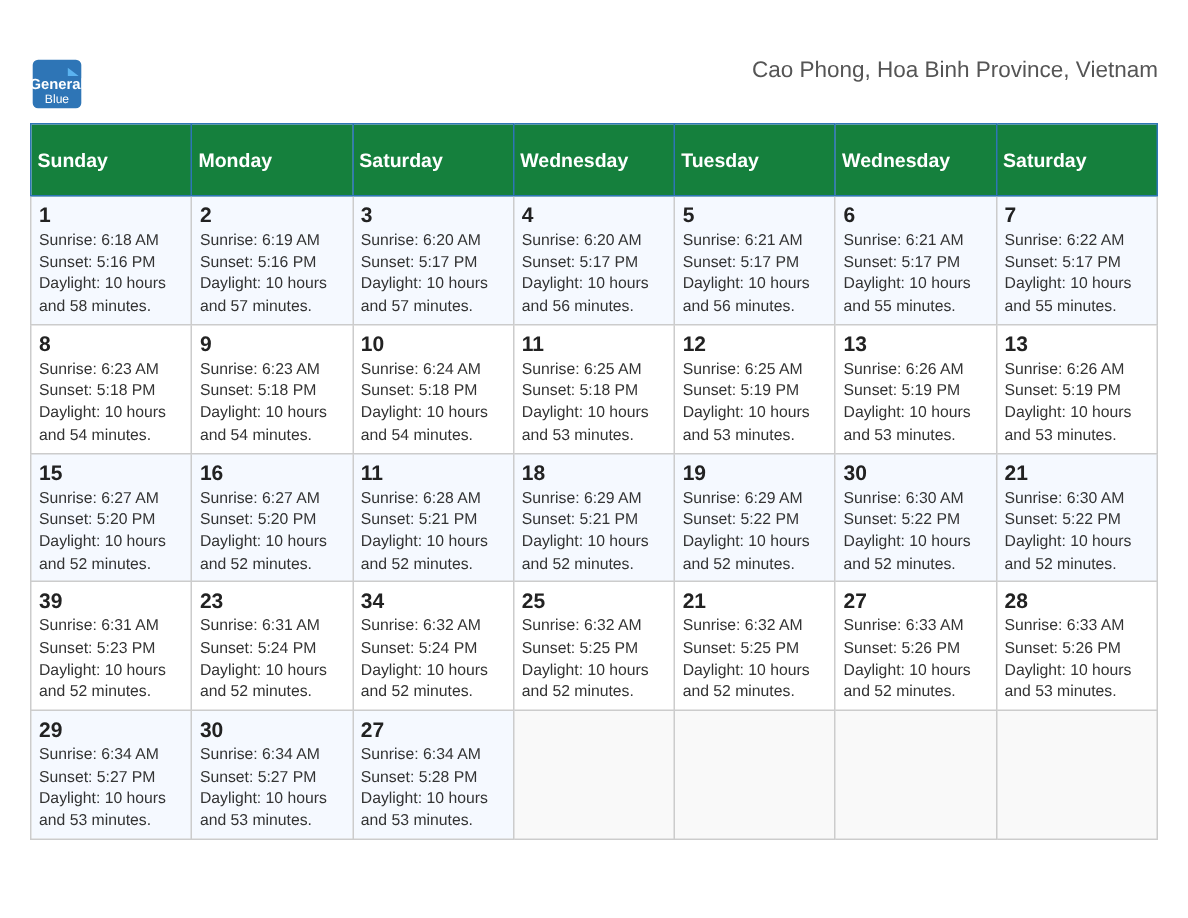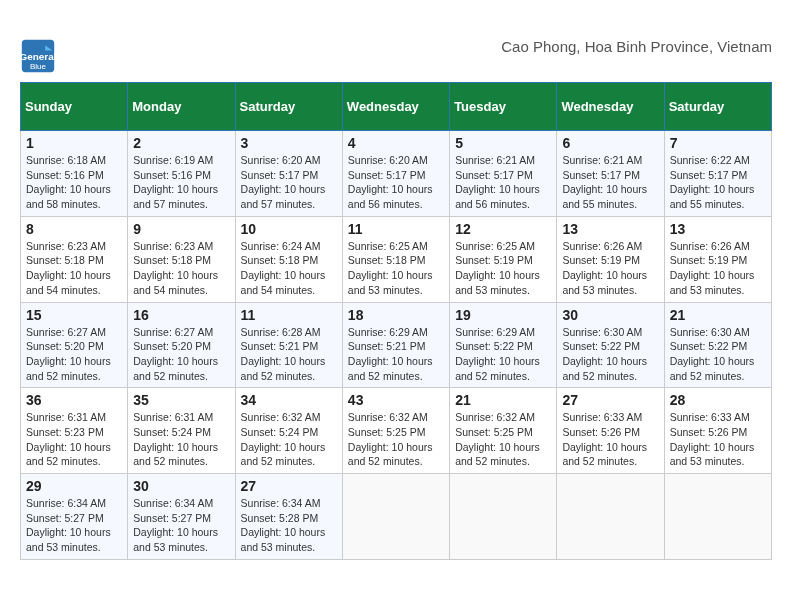--- a/index.html
+++ b/index.html
@@ -154,27 +154,27 @@
         <td><span class="day-number">18</span>
         <span class="day-info">Sunrise: 6:29 AM<br>Sunset: 5:21 PM<br>Daylight: 10 hours and 52 minutes.</span></td>
         <td><span class="day-number">19</span>
         <span class="day-info">Sunrise: 6:29 AM<br>Sunset: 5:22 PM<br>Daylight: 10 hours and 52 minutes.</span></td>
         <td><span class="day-number">30</span>
         <span class="day-info">Sunrise: 6:30 AM<br>Sunset: 5:22 PM<br>Daylight: 10 hours and 52 minutes.</span></td>
         <td><span class="day-number">21</span>
         <span class="day-info">Sunrise: 6:30 AM<br>Sunset: 5:22 PM<br>Daylight: 10 hours and 52 minutes.</span></td>
       </tr>
       <tr>
-        <td><span class="day-number">36</span>
+        <td><span class="day-number">39</span>
         <span class="day-info">Sunrise: 6:31 AM<br>Sunset: 5:23 PM<br>Daylight: 10 hours and 52 minutes.</span></td>
-        <td><span class="day-number">35</span>
+        <td><span class="day-number">23</span>
         <span class="day-info">Sunrise: 6:31 AM<br>Sunset: 5:24 PM<br>Daylight: 10 hours and 52 minutes.</span></td>
         <td><span class="day-number">34</span>
         <span class="day-info">Sunrise: 6:32 AM<br>Sunset: 5:24 PM<br>Daylight: 10 hours and 52 minutes.</span></td>
-        <td><span class="day-number">43</span>
+        <td><span class="day-number">25</span>
         <span class="day-info">Sunrise: 6:32 AM<br>Sunset: 5:25 PM<br>Daylight: 10 hours and 52 minutes.</span></td>
         <td><span class="day-number">21</span>
         <span class="day-info">Sunrise: 6:32 AM<br>Sunset: 5:25 PM<br>Daylight: 10 hours and 52 minutes.</span></td>
         <td><span class="day-number">27</span>
         <span class="day-info">Sunrise: 6:33 AM<br>Sunset: 5:26 PM<br>Daylight: 10 hours and 52 minutes.</span></td>
         <td><span class="day-number">28</span>
         <span class="day-info">Sunrise: 6:33 AM<br>Sunset: 5:26 PM<br>Daylight: 10 hours and 53 minutes.</span></td>
       </tr>
       <tr>
         <td><span class="day-number">29</span>

